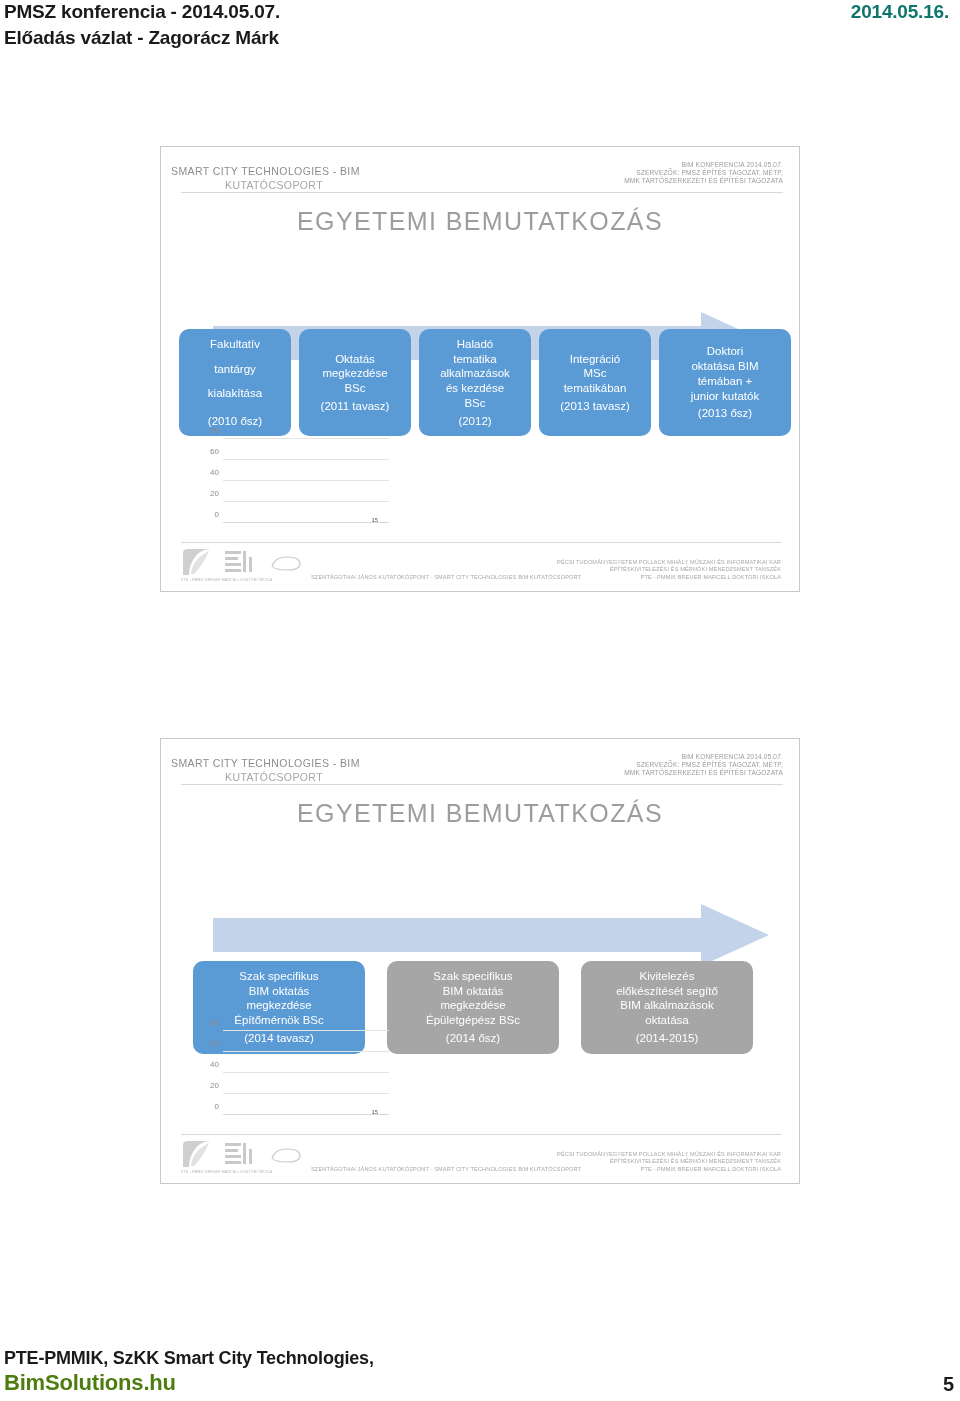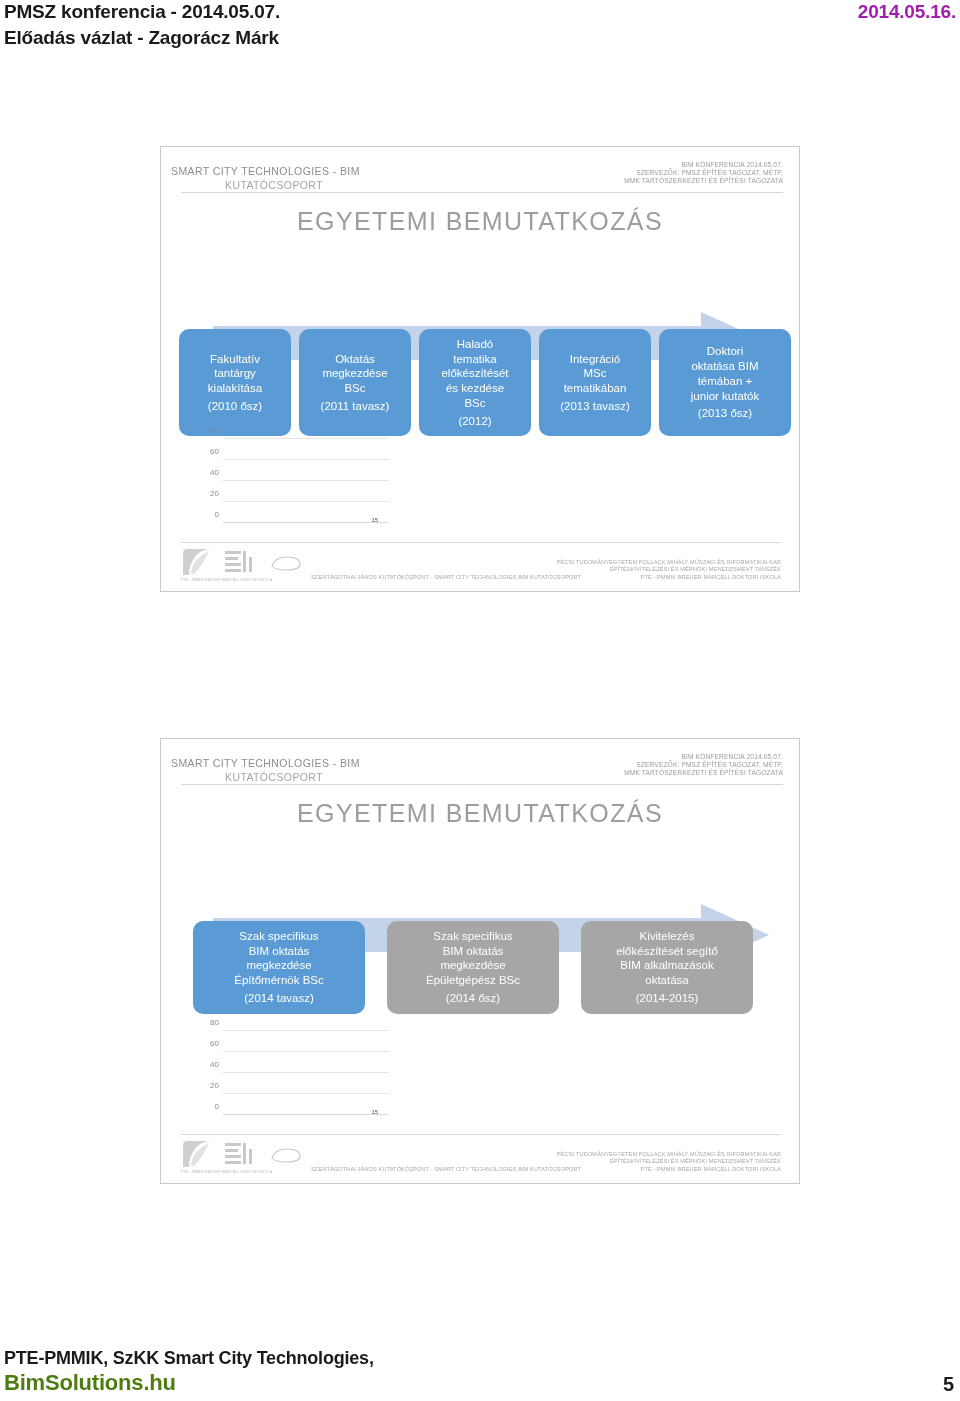--- a/index.html
+++ b/index.html
@@ -20,22 +20,22 @@
     position:absolute; left:4px; top:1px;
     font-size:19px; color:#1a1a1a; font-weight:600; letter-spacing:-0.2px;
     white-space:nowrap;
   }
   .ph-left2 {
     position:absolute; left:4px; top:27px;
     font-size:19px; color:#1a1a1a; font-weight:600; letter-spacing:-0.2px;
     white-space:nowrap;
   }
   .ph-right {
-    position:absolute; right:4px; top:1px;
-    font-size:19px; color:#a21caf; font-weight:600; letter-spacing:-0.2px;
+    position:absolute; right:11px; top:1px;
+    font-size:19px; color:#0f766e; font-weight:600; letter-spacing:-0.2px;
     white-space:nowrap;
   }
 
   
   .slide {
     position:absolute;
     width:640px; height:446px;
     background:#ffffff;
     border:1px solid #c9c9c9;
     overflow:hidden;
@@ -98,29 +98,29 @@
     font-size:11.5px;
     line-height:1.28;
     padding:8px 4px;
     min-height:78px;
   }
   .chip.blue { background:#5b9bd5; }
   .chip.gray { background:#a6a6a6; }
   .chip .dt { margin-top:3px; }
 
   
-  #slide-1 .chips .chip:nth-child(1){ flex:0 0 112px; }
+  #slide-1 .chips .chip:nth-child(1){ flex:0 0 112px;justify-content:space-between; }
   #slide-1 .chips .chip:nth-child(2){ flex:0 0 112px; }
   #slide-1 .chips .chip:nth-child(3){ flex:0 0 112px; }
   #slide-1 .chips .chip:nth-child(4){ flex:0 0 112px; }
   #slide-1 .chips .chip:nth-child(5){ flex:0 0 132px; }
 
   
   #slide-2 .chips { left:32px; width:560px; gap:22px; }
-  #slide-2 .chips .chip { flex:1 1 0; min-height:82px; }
+  #slide-2 .chips .chip { flex:1 1 0; min-height:82px;margin-top:40px; }
 
   
   .chart {
     position:absolute; left:28px; top:292px; width:200px; height:100px;
   }
   .c-plot {
     position:absolute; left:34px; top:0; right:0; bottom:16px;
   }
   .c-grid {
     position:absolute; left:0; right:0; height:1px; background:#e4e4e4;
@@ -227,21 +227,21 @@
     </div>
     <div class="chip blue">
       <span>Oktatás</span>
       <span>megkezdése</span>
       <span>BSc</span>
       <span class="dt">(2011 tavasz)</span>
     </div>
     <div class="chip blue">
       <span>Haladó</span>
       <span>tematika</span>
-      <span>előkészítését</span>
+      <span>alkalmazások</span>
       <span>és kezdése</span>
       <span>BSc</span>
       <span class="dt">(2012)</span>
     </div>
     <div class="chip blue">
       <span>Integráció</span>
       <span>MSc</span>
       <span>tematikában</span>
       <span class="dt">(2013 tavasz)</span>
     </div>

